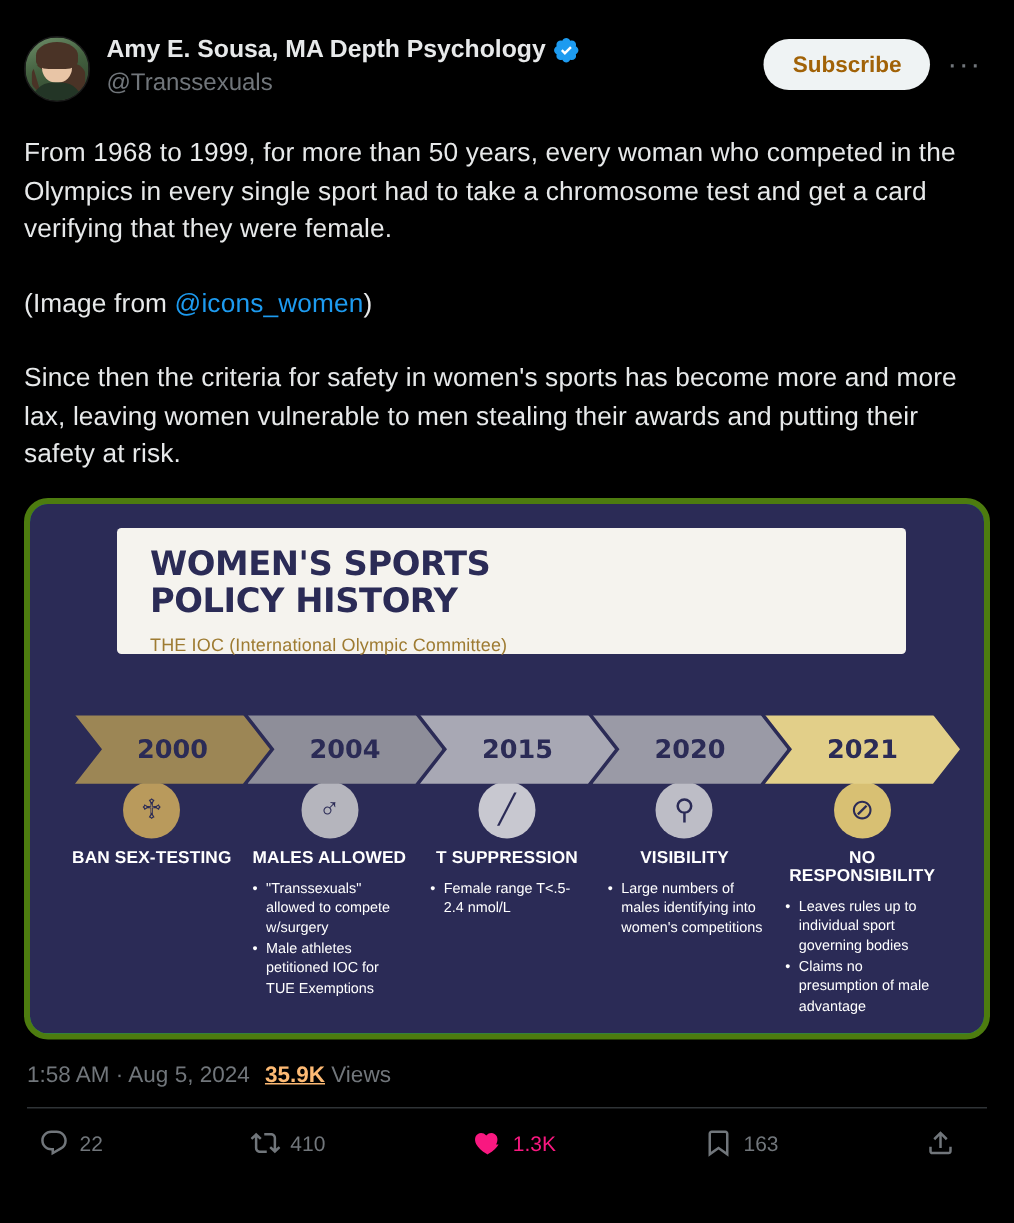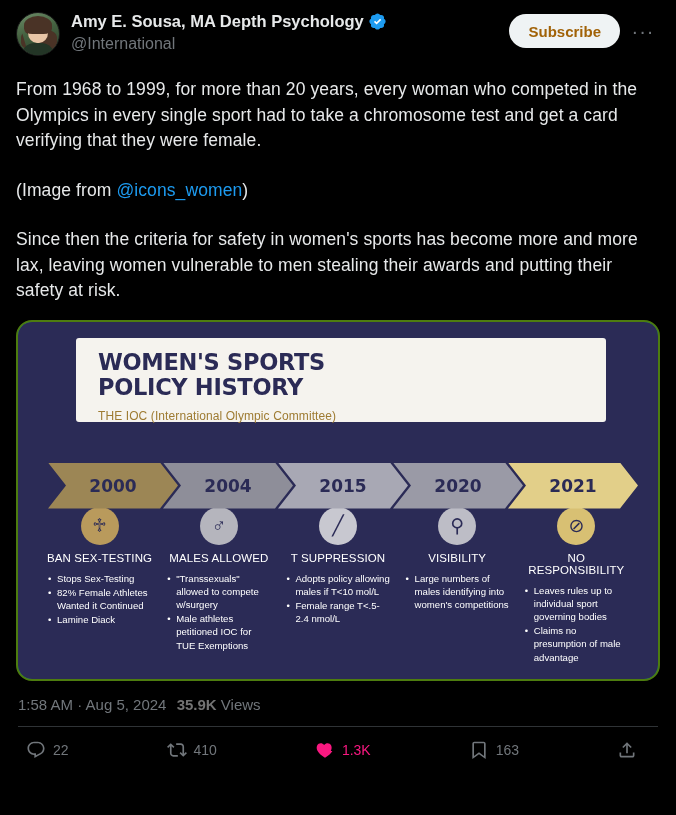--- a/index.html
+++ b/index.html
@@ -8,21 +8,21 @@
     height: 815px;
     background: #000000;
     font-family: "Liberation Sans", sans-serif;
     color: #e7e9ea;
     overflow: hidden;
   }
   .tweet {
     width: 676px;
     height: 658px;
     position: relative;
-    padding: 0 16px;
+    padding: 12px 16px;
   }
 
   
   .header {
     display: flex;
     align-items: flex-start;
     padding-top: 10px;
     height: 62px;
   }
   .avatar {
@@ -125,21 +125,21 @@
     padding-top: 15px;
     letter-spacing: 0.1px;
   }
   .body-text p { margin-bottom: 24px; }
   .body-text p:last-child { margin-bottom: 0; }
   .mention { color: #1d9bf0; text-decoration: none; }
 
   
   .media-card {
     margin-top: 16px;
-    border: 2px solid #4d7c0f;
+    border: 4px solid #4d7c0f;
     border-radius: 16px;
     overflow: hidden;
     height: 361px;
     background: #22c55e;
   }
   .infographic {
     width: 100%;
     height: 100%;
     background: #2b2b56;
     position: relative;
@@ -202,21 +202,21 @@
     width: 38px; height: 38px;
     border-radius: 50%;
     margin: 0 auto;
     display: flex; align-items: center; justify-content: center;
     font-size: 19px;
     color: #2b2b56;
   }
   .col-head {
     text-align: center;
     color: #ffffff;
-    font-weight: normal;
+    font-weight: bold;
     font-size: 11.5px;
     margin-top: 7px;
     letter-spacing: 0.1px;
   }
   .col ul {
     margin-top: 8px;
     padding-left: 11px;
     list-style: none;
   }
   .col li {
@@ -232,21 +232,21 @@
     left: -9px;
     top: 0;
   }
 
   
   .meta {
     padding: 15px 0 13px 2px;
     font-size: 15px;
     color: #71767b;
   }
-  .meta .views-num { color: #737373; font-weight: bold; }
+  .meta .views-num { color: #fdba74; font-weight: bold; text-decoration: underline; }
   .divider {
     height: 1px;
     background: #2f3336;
     margin: 0 2px;
   }
 
   
   .actions {
     display: flex;
     align-items: center;
@@ -279,28 +279,28 @@
       <div class="body"></div>
     </div>
     <div class="names">
       <div class="name-line">
         <span class="display-name">Amy E. Sousa, MA Depth Psychology</span>
         <svg class="verified" viewBox="0 0 24 24">
           <path fill="#1d9bf0" d="M22.25 12c0-1.43-.88-2.67-2.19-3.34.46-1.39.2-2.9-.81-3.91s-2.52-1.27-3.91-.81C14.67 2.63 13.43 1.75 12 1.75s-2.67.88-3.34 2.19c-1.39-.46-2.9-.2-3.91.81s-1.27 2.52-.81 3.91C2.63 9.33 1.75 10.57 1.75 12s.88 2.67 2.19 3.34c-.46 1.39-.2 2.9.81 3.91s2.52 1.27 3.91.81c.67 1.31 1.91 2.19 3.34 2.19s2.67-.88 3.34-2.19c1.39.46 2.9.2 3.91-.81s1.27-2.52.81-3.91c1.31-.67 2.19-1.91 2.19-3.34z"></path>
           <path fill="#fff" d="M10.84 15.92l-3.3-3.3 1.42-1.42 1.88 1.88 4.41-4.41 1.42 1.42-5.83 5.83z"></path>
         </svg>
       </div>
-      <div class="handle">@International</div>
+      <div class="handle">@Transsexuals</div>
     </div>
     <button class="subscribe-btn">Subscribe</button>
     <div class="more-btn">···</div>
   </div>
 
   <div class="body-text">
-    <p>From 1968 to 1999, for more than 20 years, every woman who competed in the Olympics in every single sport had to take a chromosome test and get a card verifying that they were female.</p>
+    <p>From 1968 to 1999, for more than 50 years, every woman who competed in the Olympics in every single sport had to take a chromosome test and get a card verifying that they were female.</p>
     <p><span>(Image from </span><a class="mention" href="#">@icons_women</a><span>)</span></p>
     <p>Since then the criteria for safety in women's sports has become more and more lax, leaving women vulnerable to men stealing their awards and putting their safety at risk.</p>
   </div>
 
   <div class="media-card">
     <div class="infographic">
       <div class="ig-titlebox">
         <div class="ig-title">WOMEN'S SPORTS</div>
         <div class="ig-title">POLICY HISTORY</div>
         <div class="ig-sub">THE IOC (International Olympic Committee)</div>
@@ -311,39 +311,33 @@
         <div class="chev" style="background:#8e8e99">2004</div>
         <div class="chev" style="background:#a8a8b4">2015</div>
         <div class="chev" style="background:#9a9aa6">2020</div>
         <div class="chev" style="background:#e2cf89">2021</div>
       </div>
 
       <div class="cols">
         <div class="col">
           <div class="col-icon" style="background:#b99a5c">♱</div>
           <div class="col-head">BAN SEX-TESTING</div>
-          <ul>
-            <li>Stops Sex-Testing</li>
-            <li>82% Female Athletes Wanted it Continued</li>
-            <li>Lamine Diack</li>
-          </ul>
         </div>
         <div class="col">
           <div class="col-icon" style="background:#b5b5bd">♂</div>
           <div class="col-head">MALES ALLOWED</div>
           <ul>
             <li>"Transsexuals" allowed to compete w/surgery</li>
             <li>Male athletes petitioned IOC for TUE Exemptions</li>
           </ul>
         </div>
         <div class="col">
           <div class="col-icon" style="background:#c8c8d0">╱</div>
           <div class="col-head">T SUPPRESSION</div>
           <ul>
-            <li>Adopts policy allowing males if T&lt;10 mol/L</li>
             <li>Female range T&lt;.5-2.4 nmol/L</li>
           </ul>
         </div>
         <div class="col">
           <div class="col-icon" style="background:#bdbdc6">⚲</div>
           <div class="col-head">VISIBILITY</div>
           <ul>
             <li>Large numbers of males identifying into women's competitions</li>
           </ul>
         </div>

